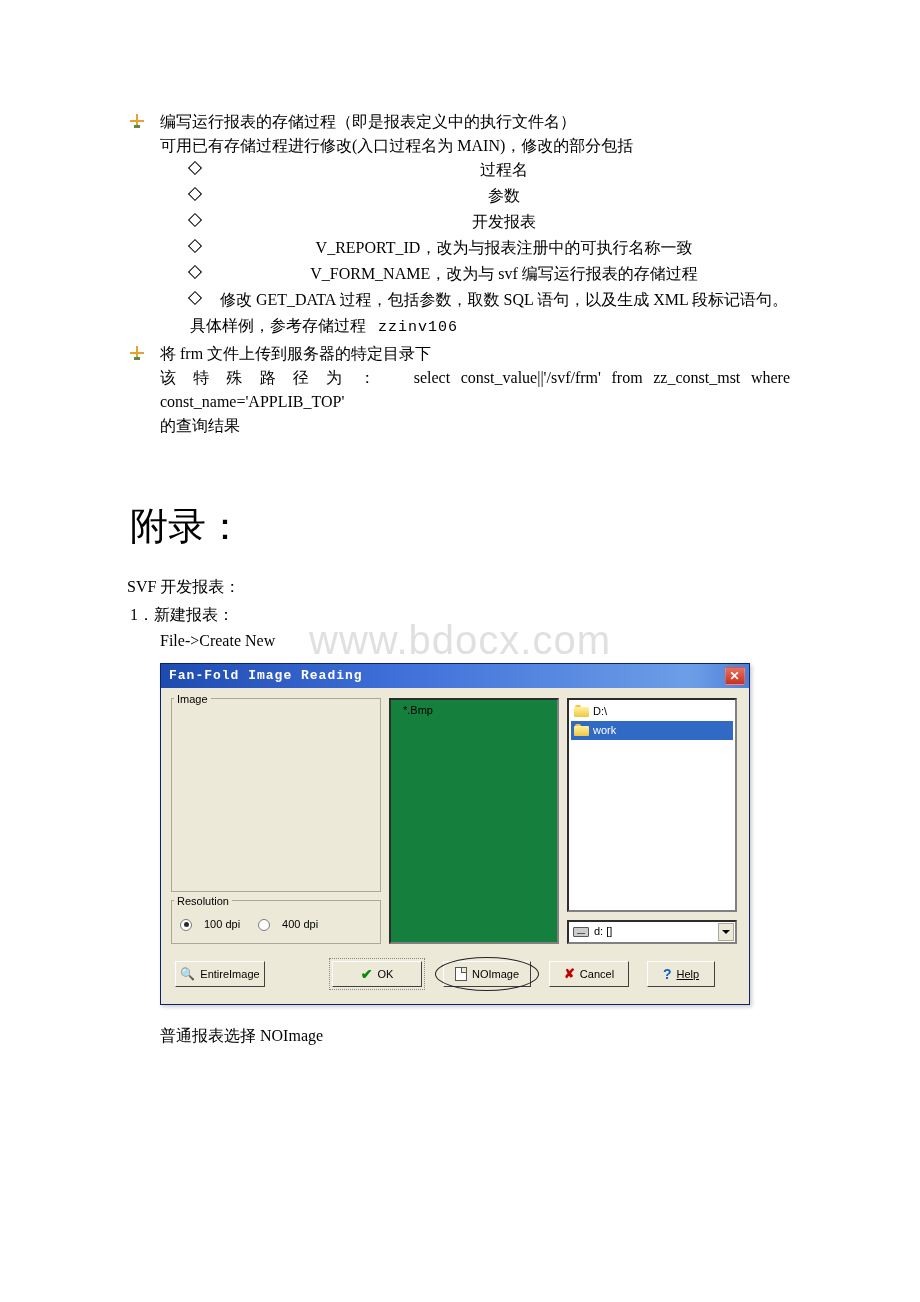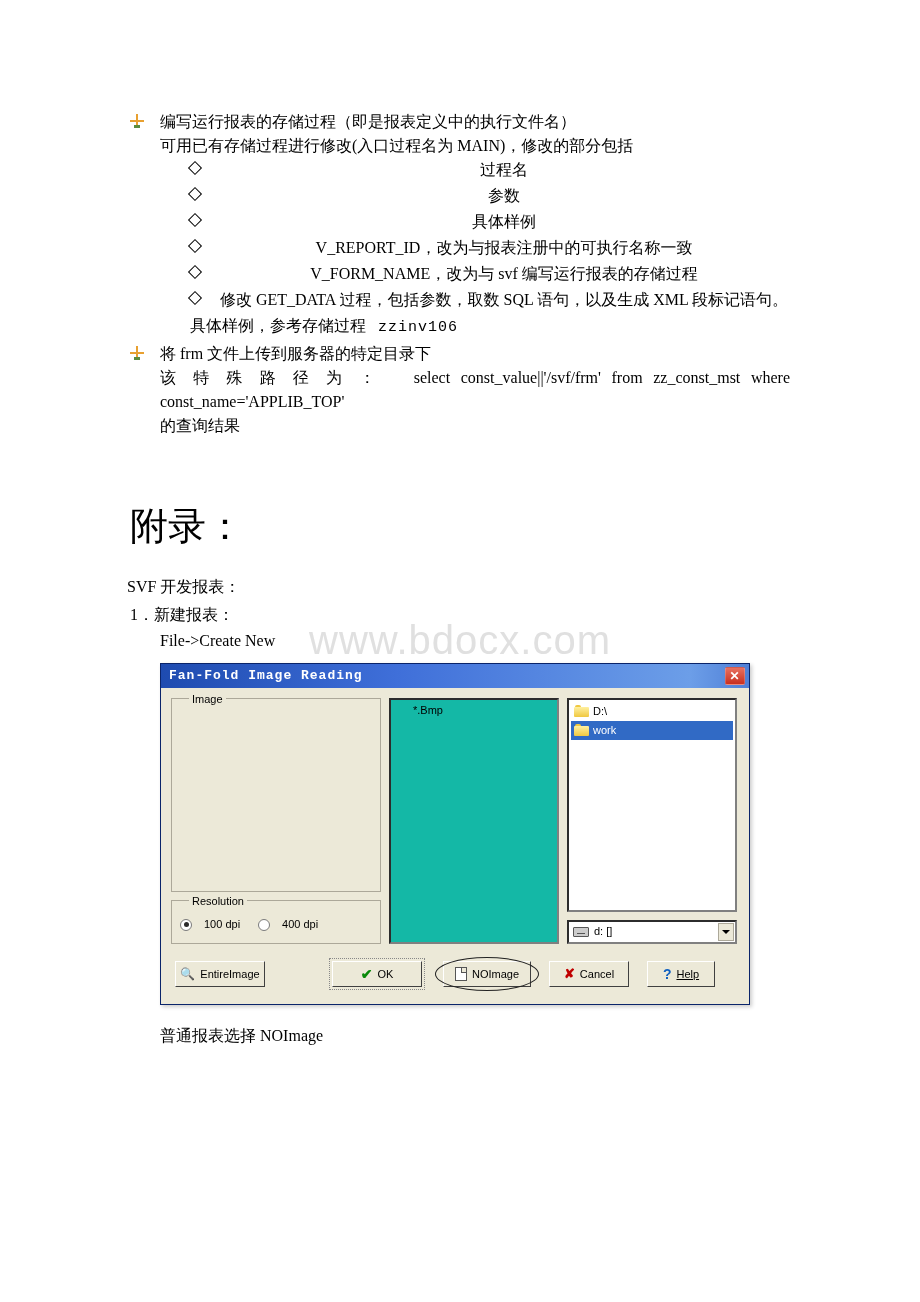--- a/index.html
+++ b/index.html
@@ -140,21 +140,21 @@
     display: flex;
     gap: 8px;
     margin-bottom: 14px;
   }
   .fieldset {
     border: 1px solid #aca899;
   }
   .fieldset-label {
     position: absolute;
     top: -8px;
-    left: 17px;
+    left: 2px;
     background: #ece9d8;
     padding: 0 3px;
     color: #000;
   }
   .image-col {
     width: 210px;
     display: flex;
     flex-direction: column;
   }
   .image-preview {
@@ -191,23 +191,23 @@
   }
   .radio .dot {
     width: 5px;
     height: 5px;
     border-radius: 50%;
     background: #2a2a2a;
   }
   .files-col {
     width: 170px;
     height: 246px;
-    background: #14b8a6;
+    background: #15803d;
     border: 2px inset #808080;
-    padding: 2px 22px;
+    padding: 2px 12px;
   }
   .tree-col {
     width: 170px;
     display: flex;
     flex-direction: column;
   }
   .tree {
     flex: 1 1 auto;
     height: 210px;
     background: #fff;
@@ -390,21 +390,21 @@
 
   <li class="plus-item">
     <span class="plus-icon">
         <span class="bot"></span>
       </span>
     <div>编写运行报表的存储过程（即是报表定义中的执行文件名）</div>
     <div>可用已有存储过程进行修改(入口过程名为 MAIN)，修改的部分包括</div>
     <ul class="sub-list">
       <li class="sub-item"><span class="diamond"></span><span>过程名</span></li>
       <li class="sub-item"><span class="diamond"></span><span>参数</span></li>
-      <li class="sub-item"><span class="diamond"></span><span>具体样例</span></li>
+      <li class="sub-item"><span class="diamond"></span><span>开发报表</span></li>
       <li class="sub-item"><span class="diamond"></span><span>V_REPORT_ID，改为与报表注册中的可执行名称一致</span></li>
       <li class="sub-item"><span class="diamond"></span><span>V_FORM_NAME，改为与 svf 编写运行报表的存储过程</span></li>
       <li class="sub-item"><span class="diamond"></span><span>修改 GET_DATA 过程，包括参数，取数 SQL 语句，以及生成 XML 段标记语句。</span></li>
     </ul>
     <div class="sub-note">
       <span>具体样例，参考存储过程</span>
       &nbsp;&nbsp;<span class="code-font">zzinv106</span>
     </div>
   </li>
 

